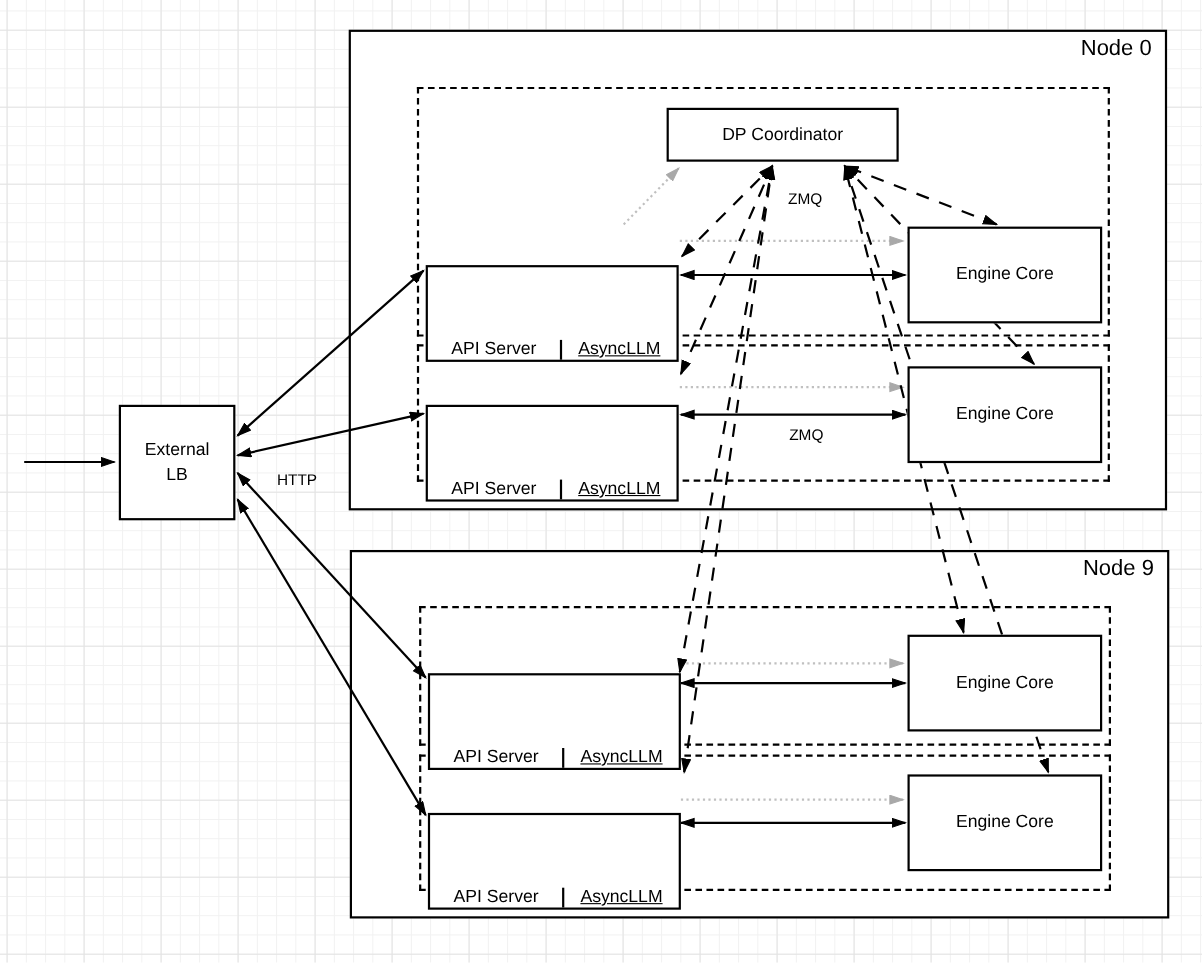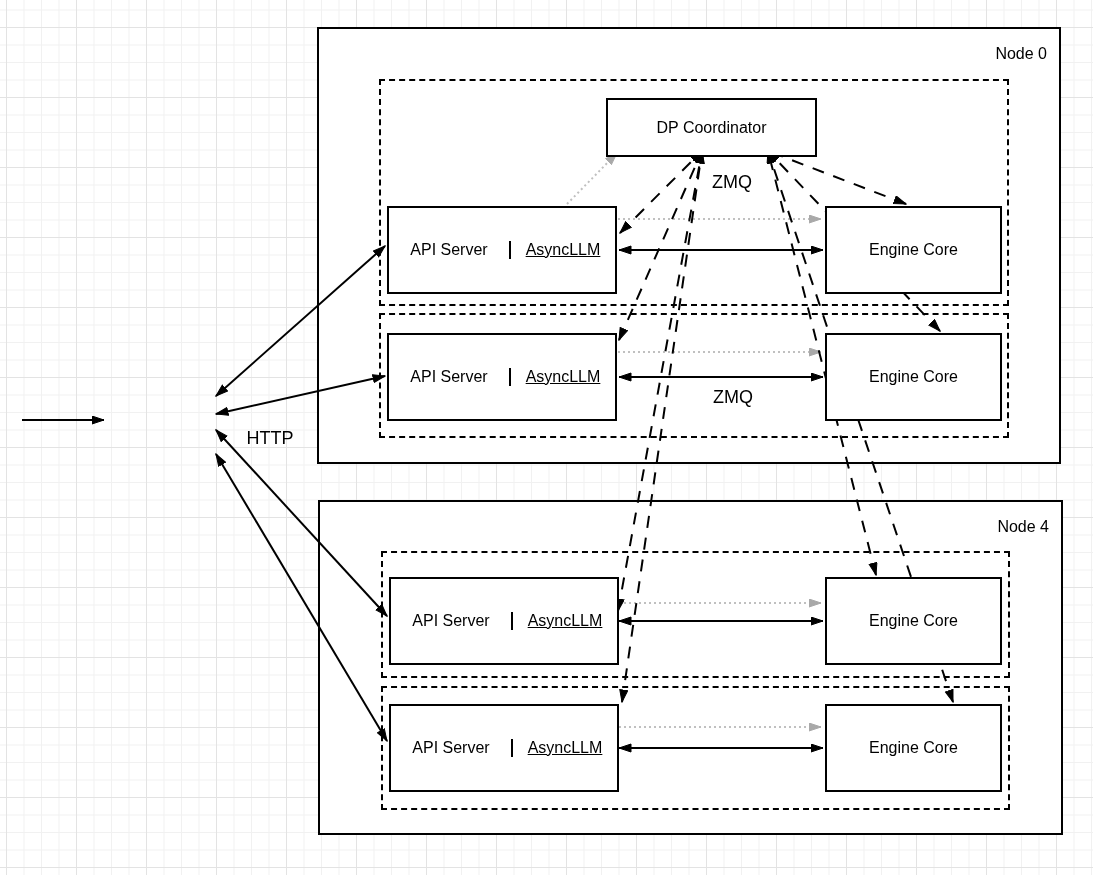--- a/index.html
+++ b/index.html
@@ -17,42 +17,42 @@
       linear-gradient(to right, #f1f1f1 1px, transparent 1px),
       linear-gradient(to bottom, #f1f1f1 1px, transparent 1px);
     background-size: 70px 70px, 70px 70px, 17.5px 17.5px, 17.5px 17.5px;
     background-position: 6px 0px, 0px 27px, 6px 0px, 0px 9.5px;
   }
   .abs { position: absolute; box-sizing: border-box; }
   .node {
     background: #ffffff; border: 2px solid #000; z-index: 1;
   }
   .node-label {
-    position: absolute; top: 18px; right: 14px;
-    font-size: 16px; z-index: 4; white-space: nowrap;
+    position: absolute; top: 6px; right: 14px;
+    font-size: 20px; z-index: 4; white-space: nowrap;
   }
   .connectors { position: absolute; left: 0; top: 0; z-index: 2; pointer-events: none; }
   .dashed-group {
     border: 2px dashed #000; background: transparent; z-index: 3;
   }
   .shape {
     background: #ffffff; border: 2px solid #000; z-index: 4;
     display: flex; align-items: center; justify-content: center;
     font-size: 16px; text-align: center;
   }
-  .compound { padding: 0; z-index: 4; display: flex; align-items: center; }
+  .compound { padding: 0; z-index: 4; display: flex; align-items: flex-end; margin-top: 35px; }
   .cell {
     display: flex; align-items: center; justify-content: center;
     font-size: 16px; text-align: center;
   }
   .cell-left { width: 120px; border-right: 2px solid #000; }
   .cell-right { flex: 1; text-decoration: underline; }
   .lb-text { line-height: 22px; }
   .float-label {
-    position: absolute; z-index: 5; font-size: 18px;
+    position: absolute; z-index: 5; font-size: 14px;
     text-align: center; white-space: nowrap; background: transparent;
   }
   .c-solid { stroke: #000; stroke-width: 2; fill: none; }
   .c-dash  { stroke: #000; stroke-width: 2; fill: none; stroke-dasharray: 12 10; }
   .c-dot   { stroke: #c0c0c0; stroke-width: 2; fill: none; stroke-dasharray: 2 3; }
 </style>
 </head>
 <body>
 
 <div id="canvas">
@@ -97,29 +97,29 @@
     <line class="c-dash" x1="906" y1="204" x2="768" y2="151" marker-start="url(#mB)" marker-end="url(#mB)"></line>
     <line class="c-dash" x1="940" y1="331" x2="768" y2="151" marker-start="url(#mB)" marker-end="url(#mB)"></line>
     <line class="c-dash" x1="876" y1="575" x2="768" y2="151" marker-start="url(#mB)" marker-end="url(#mB)"></line>
     <line class="c-dash" x1="953" y1="702" x2="768" y2="151" marker-start="url(#mB)" marker-end="url(#mB)"></line>
   </svg>
 
   <div class="abs" style="left:317px; top:27px; width:744px; height:437px; pointer-events:none; z-index:4;">
     <div class="node-label">Node 0</div>
   </div>
   <div class="abs" style="left:318px; top:500px; width:745px; height:335px; pointer-events:none; z-index:4;">
-    <div class="node-label">Node 4</div>
+    <div class="node-label">Node 9</div>
   </div>
 
   <div class="abs dashed-group" style="left:379px; top:79px;  width:630px; height:227px;"></div>
   <div class="abs dashed-group" style="left:379px; top:313px; width:630px; height:125px;"></div>
   <div class="abs dashed-group" style="left:381px; top:551px; width:629px; height:127px;"></div>
   <div class="abs dashed-group" style="left:381px; top:686px; width:629px; height:124px;"></div>
 
-  <div class="abs shape" style="left:606px; top:98px; width:211px; height:59px;">
+  <div class="abs shape" style="left:606px; top:98px; width:211px; height:49px;">
     <span>DP Coordinator</span>
   </div>
 
   <div class="abs shape compound" style="left:387px; top:206px; width:230px; height:88px;">
     <div class="cell cell-left">API Server</div>
     <div class="cell cell-right">AsyncLLM</div>
   </div>
   <div class="abs shape" style="left:825px; top:206px; width:177px; height:88px;">
     <span>Engine Core</span>
   </div>
@@ -141,18 +141,24 @@
   </div>
 
   <div class="abs shape compound" style="left:389px; top:704px; width:230px; height:88px;">
     <div class="cell cell-left">API Server</div>
     <div class="cell cell-right">AsyncLLM</div>
   </div>
   <div class="abs shape" style="left:825px; top:704px; width:177px; height:88px;">
     <span>Engine Core</span>
   </div>
 
+  <div class="abs shape" style="left:108px; top:368px; width:106px; height:105px;">
+    <div class="lb-text">
+      <div>External</div>
+      <div>LB</div>
+    </div>
+  </div>
 
   <div class="float-label" style="left:240px; top:428px; width:60px;">HTTP</div>
   <div class="float-label" style="left:703px; top:172px; width:58px;">ZMQ</div>
   <div class="float-label" style="left:704px; top:387px; width:58px;">ZMQ</div>
 
 </div>
 
 </body></html>

